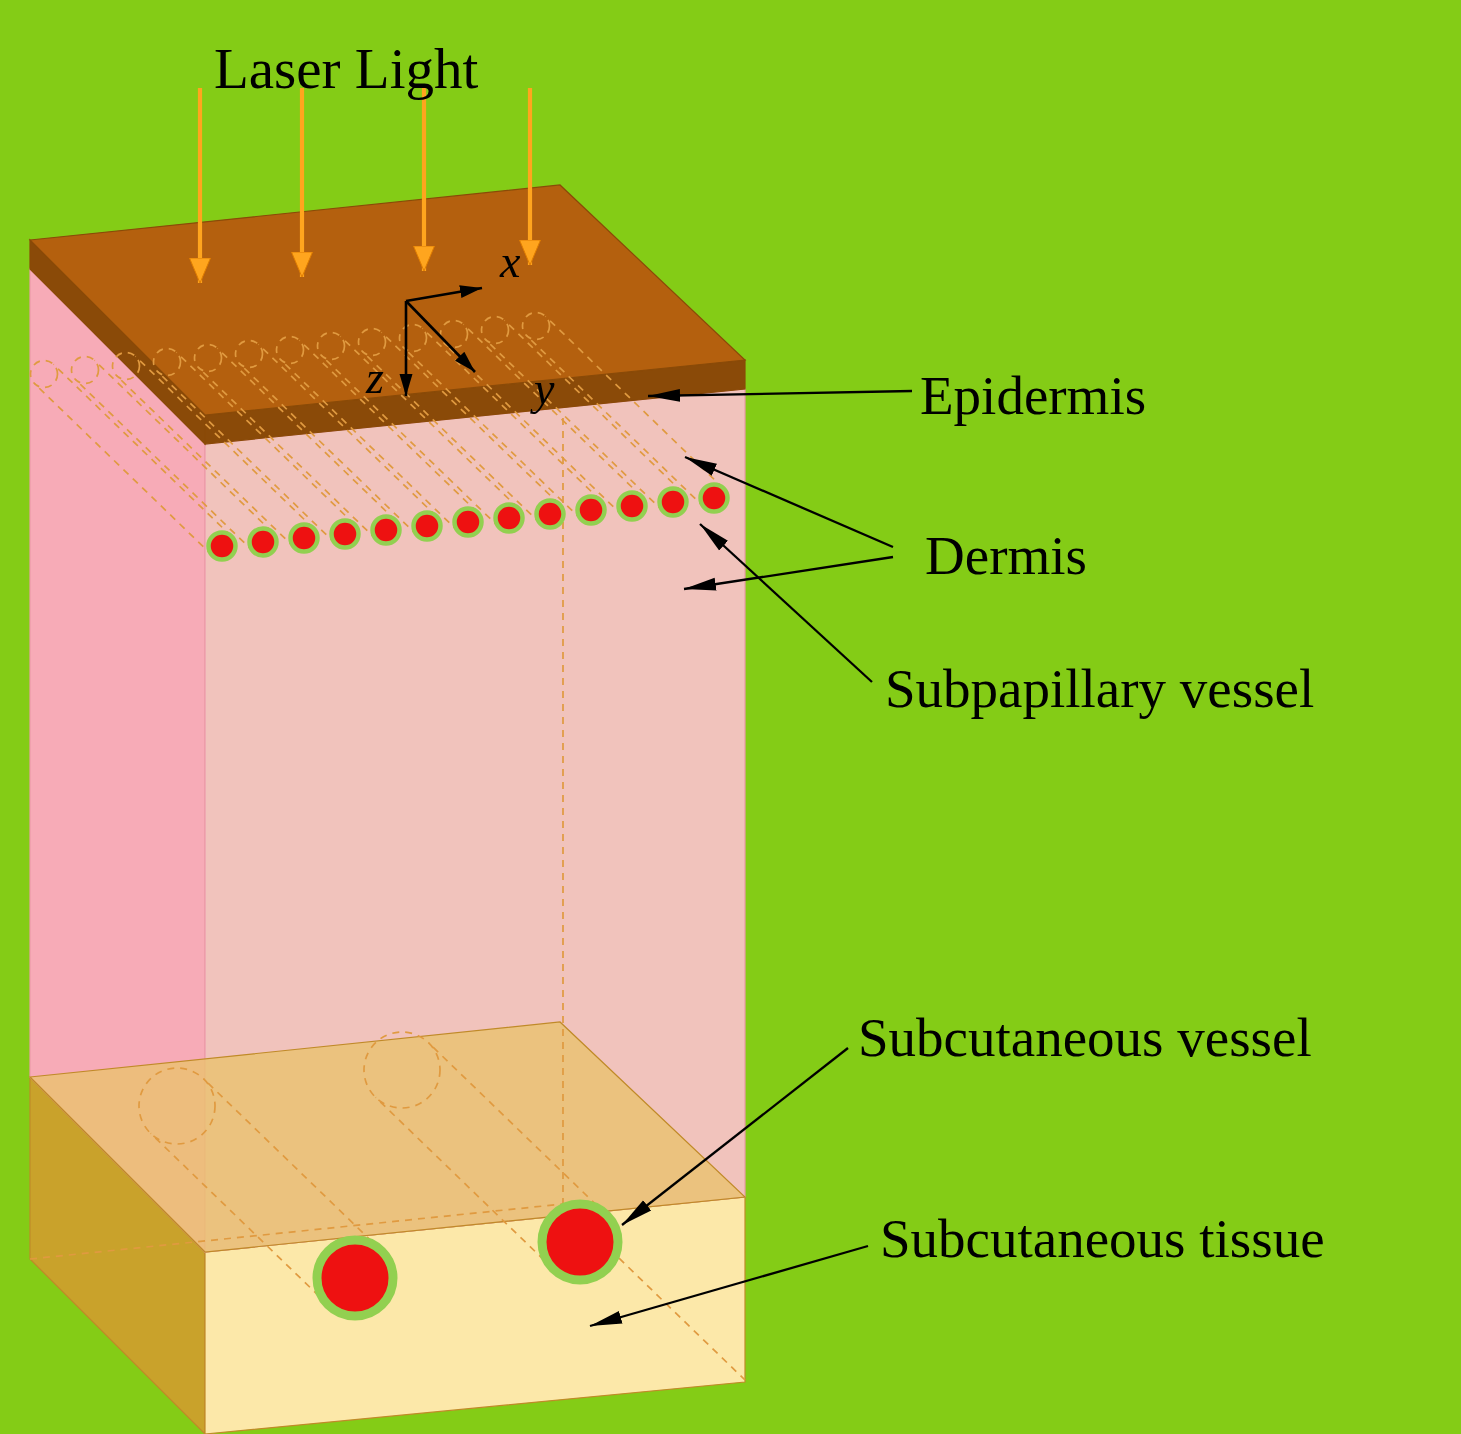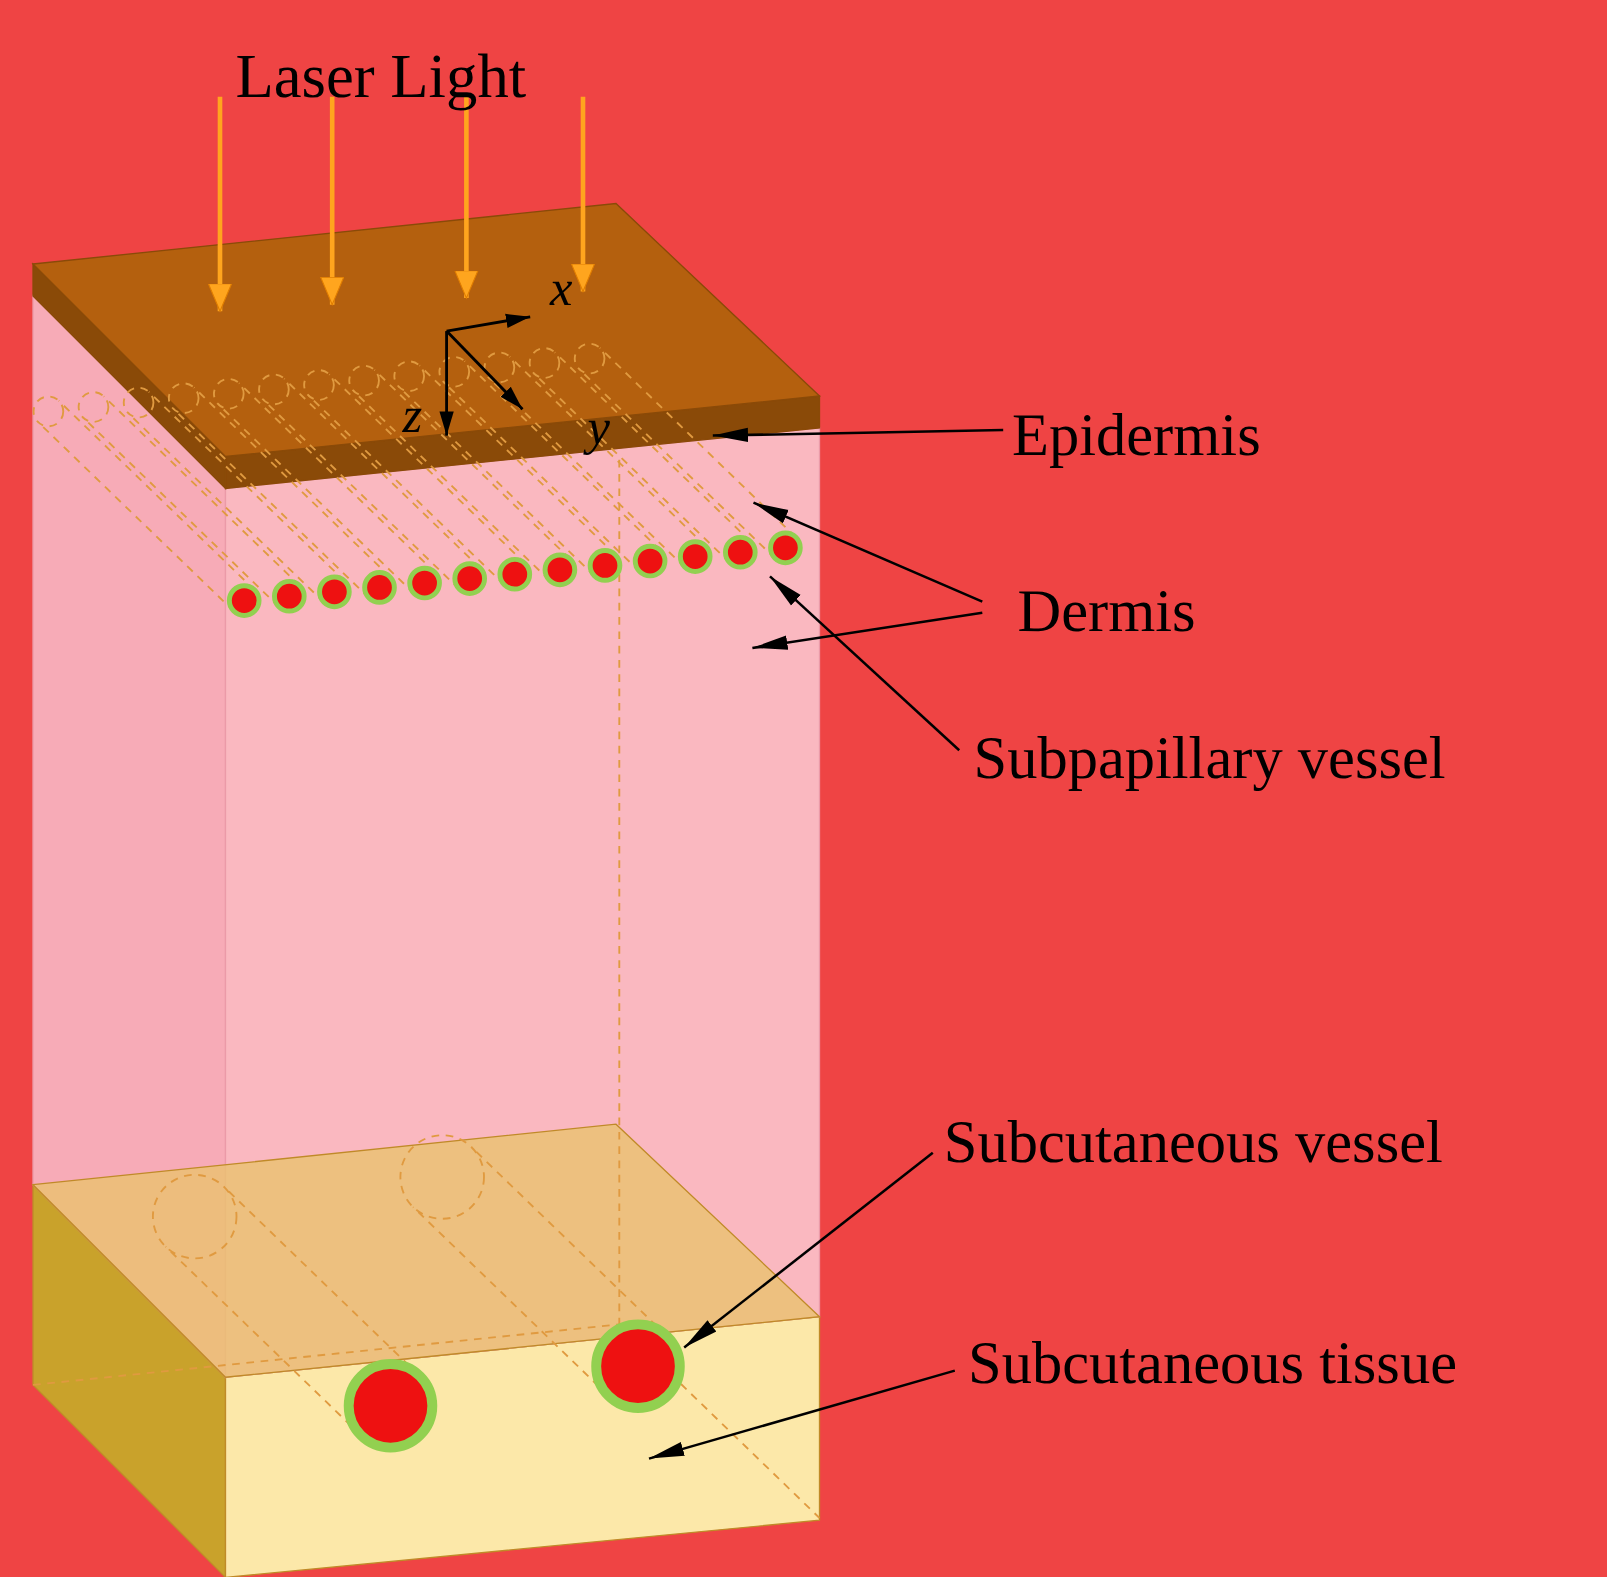--- a/index.html
+++ b/index.html
@@ -1,16 +1,16 @@
 <!DOCTYPE html>
 <html style="--dash: #e09a40; --ann: #000000; --laser: #ffa51e;"><head>
 <meta charset="utf-8">
 <style>
   html,body{margin:0;padding:0;background:#ffffff}
-  .wrap{position:relative;width:1461px;height:1434px;background:#ef4444;overflow:hidden}
+  .wrap{position:relative;width:1461px;height:1434px;background:#84cc16;overflow:hidden}
   svg{display:block}
   text{fill:#000000}
   .t-title{font:57px "Liberation Serif", serif}
   .t-label{font:55px "Liberation Serif", serif}
   .t-axis{font:italic 46px "Liberation Serif", serif}
   .face{stroke-width:1.2}
   .dash{fill:none;stroke:var(--dash,#e09a40);stroke-width:1.7;stroke-dasharray:7 6}
   .ann{stroke:var(--ann,#000000);stroke-width:2.3;fill:none}
   .axl{stroke:var(--ann,#000000);stroke-width:2.6;fill:none}
   .laser{stroke:var(--laser,#ffa51e);stroke-width:4.2;fill:none}

